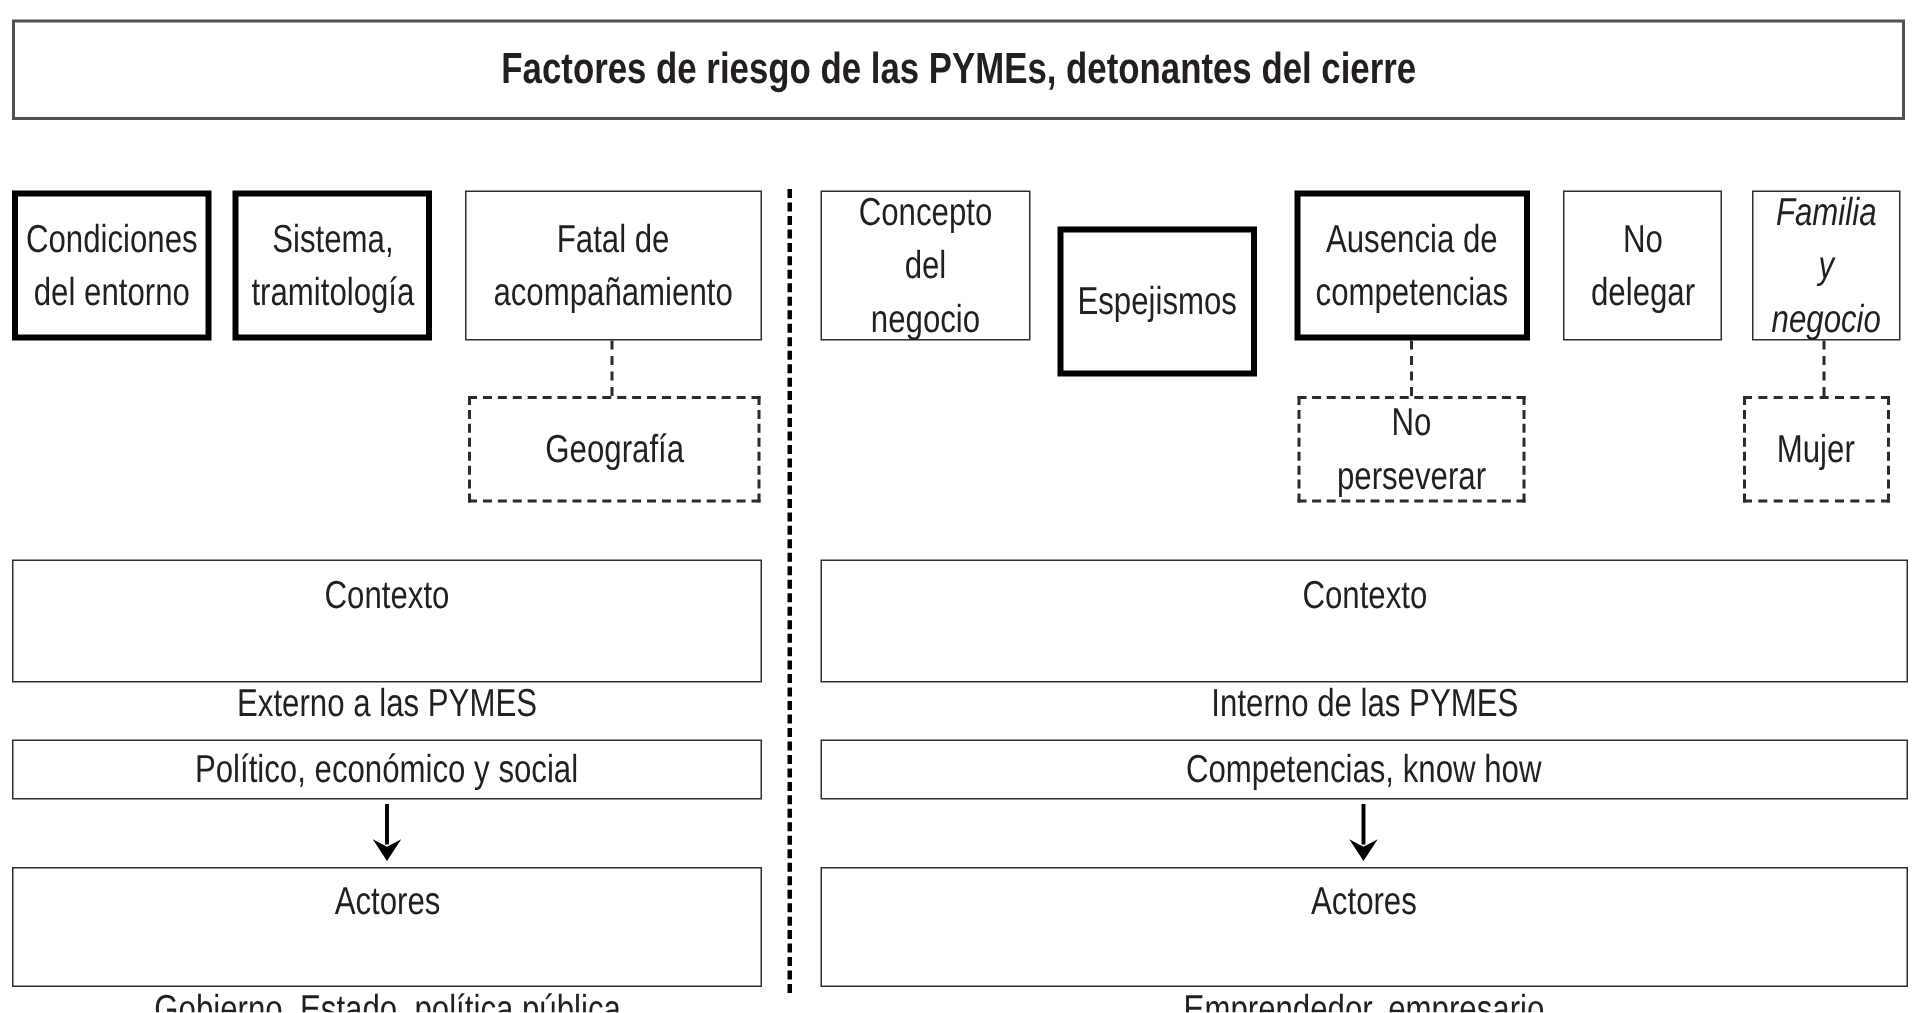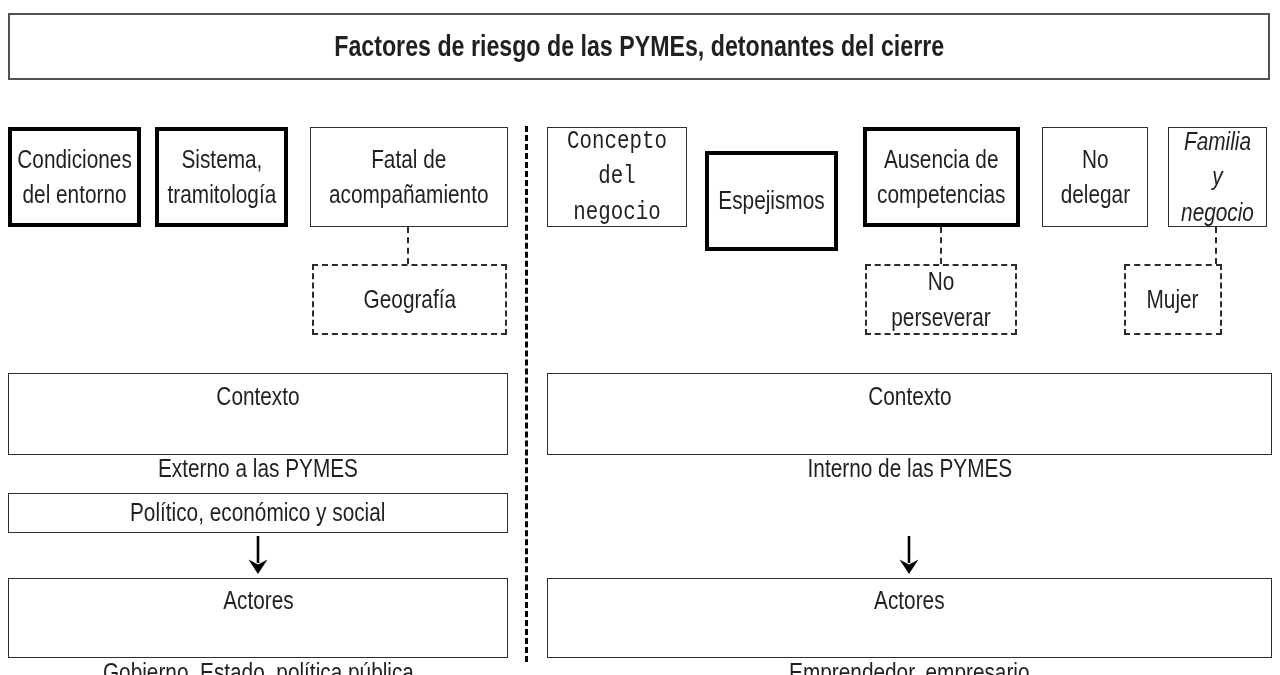--- a/index.html
+++ b/index.html
@@ -69,21 +69,21 @@
   </div>
   <div class="box thin" style="left:310px; top:127px; width:198px; height:100px;">
     <span class="txt">Fatal de
 acompañamiento</span>
   </div>
   <div class="box thick" style="left:155px; top:127px; width:133px; height:100px;">
     <span class="txt">Sistema,
 tramitología</span>
   </div>
 
-  <div class="box thin" style="left:547px; top:127px; width:140px; height:100px;font-family:Liberation Mono, monospace;">
+  <div class="box thin" style="left:547px; top:127px; width:140px; height:100px;">
     <span class="txt">Concepto del
 negocio</span>
   </div>
   <div class="box thick" style="left:705px; top:127px; width:133px; height:100px;margin-top:24px;">
     <span class="txt">Espejismos</span>
   </div>
   <div class="box thick" style="left:863px; top:127px; width:157px; height:100px;">
     <span class="txt">Ausencia de
 competencias</span>
   </div>
@@ -99,41 +99,44 @@
   <div class="connector" style="left:407px; top:227px; height:37px;"></div>
   <div class="connector" style="left:940px; top:227px; height:37px;"></div>
   <div class="connector" style="left:1215px; top:227px; height:37px;"></div>
 
   <div class="box dashed" style="left:865px; top:264px; width:152px; height:71px;">
     <span class="txt">No perseverar</span>
   </div>
   <div class="box dashed" style="left:312px; top:264px; width:195px; height:71px;">
     <span class="txt">Geografía</span>
   </div>
-  <div class="box dashed" style="left:1124px; top:264px; width:98px; height:71px;">
+  <div class="box dashed" style="left:1162px; top:264px; width:98px; height:71px;">
     <span class="txt">Mujer</span>
   </div>
 
   <div class="divider" style="left:525px; top:126px; height:536px;"></div>
 
   <div class="box thin" style="left:8px; top:373px; width:500px; height:82px;">
     <span class="txt two-line">
       <span>Contexto</span><br>
       <span>Externo a las PYMES</span>
     </span>
   </div>
   <div class="box thin" style="left:547px; top:373px; width:725px; height:82px;">
     <span class="txt two-line">
       <span>Contexto</span><br>
       <span>Interno de las PYMES</span>
     </span>
   </div>
 
   <div class="box thin" style="left:8px; top:493px; width:500px; height:40px;">
     <span class="txt">Político, económico y social</span>
+  </div>
+  <div class="box thin" style="left:547px; top:493px; width:725px; height:40px;">
+    <span class="txt">Competencias, know how</span>
   </div>
 
   <div class="arrow" style="left:245px; top:536px;">
     <svg width="26" height="38" viewBox="0 0 26 38">
       <line x1="13" y1="0" x2="13" y2="27" stroke="#000000" stroke-width="2.6"></line>
       <path d="M13 38 L3.5 23.5 L13 28.5 L22.5 23.5 Z" fill="#000000"></path>
     </svg>
   </div>
   <div class="arrow" style="left:896px; top:536px;">
     <svg width="26" height="38" viewBox="0 0 26 38">

